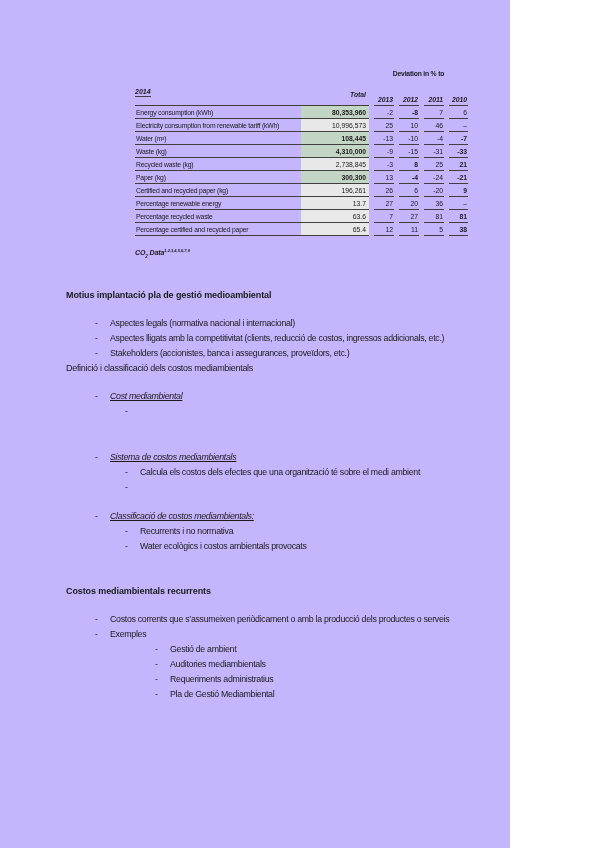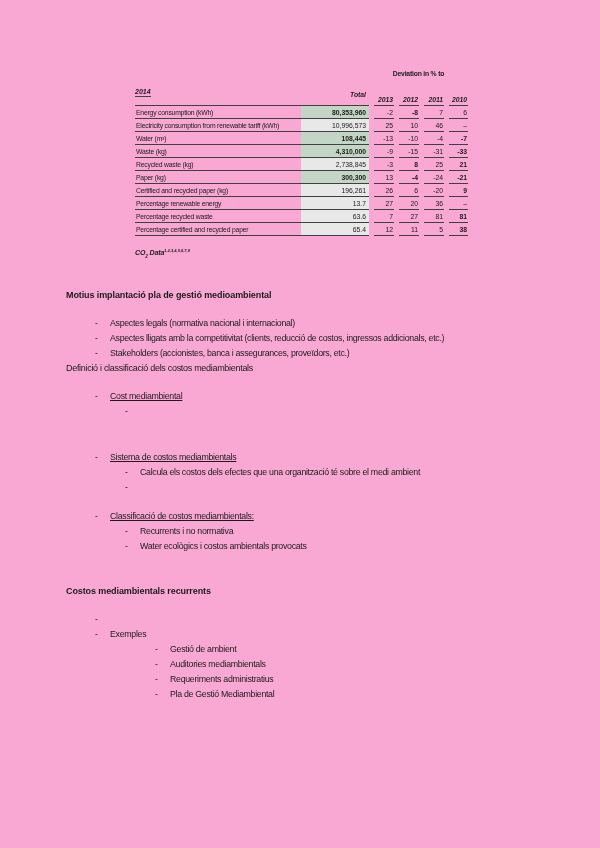--- a/index.html
+++ b/index.html
@@ -1,16 +1,16 @@
 <!DOCTYPE html>
 <html><head>
 <meta charset="utf-8">
 <style>
   html,body{margin:0;padding:0;background:#fff;}
-  .page{position:relative;width:600px;height:848px;background:#f9a8d4;overflow:hidden;
+  .page{position:relative;width:510px;height:848px;background:#c4b5fd;overflow:hidden;
         font-family:"Liberation Sans",sans-serif;color:#1b1b1b;}
 
   
   .table-block{position:absolute;left:135px;top:70px;width:333px;}
   .hdr1{height:10px;}
   .dev-label{margin-left:234px;width:99px;text-align:center;font-size:6.8px;font-weight:bold;
              letter-spacing:-0.2px;}
   .hdr2{display:grid;grid-template-columns:166px 68px;height:14px;align-items:end;}
   .year-label{font-size:7px;font-weight:bold;font-style:italic;border-bottom:1px solid #3f3f3f;
               display:inline-block;line-height:8px;}
@@ -41,21 +41,21 @@
   .sec{margin-bottom:0;}
   .gap-lg{margin-top:31px;}
   .gap-md{margin-top:14px;}
   .gap-sec-lg{}
   .gap-sec-xl{margin-top:30px;}
   .bullet{display:flex;}
   .bullet .dash{flex:0 0 15px;}
   .bullet.l1{padding-left:29px;}
   .bullet.l2{padding-left:59px;}
   .bullet.l3{padding-left:89px;}
-  .emph{text-decoration:underline;}
+  .emph{font-style:italic;text-decoration:underline;}
 </style>
 </head>
 <body>
 
 <div class="page">
 
   <div class="table-block">
     <div class="hdr1">
       <div class="dev-label">Deviation in % to</div>
     </div>
@@ -205,20 +205,21 @@
         </div>
         <div class="bullet l2">
           <span class="dash">-</span>
           <span>Water ecològics i costos ambientals provocats</span>
         </div>
       </section>
       <section class="sec gap-sec-xl">
         <div class="sec-title bold">Costos mediambientals recurrents</div>
         <div class="bullet l1">
           <span class="dash">-</span>
+          <span>Costos corrents que s’assumeixen periòdicament o amb la producció dels productes o serveis</span>
         </div>
         <div class="bullet l1">
           <span class="dash">-</span>
           <span>Exemples</span>
         </div>
         <div class="bullet l3">
           <span class="dash">-</span>
           <span>Gestió de ambient</span>
         </div>
         <div class="bullet l3">

